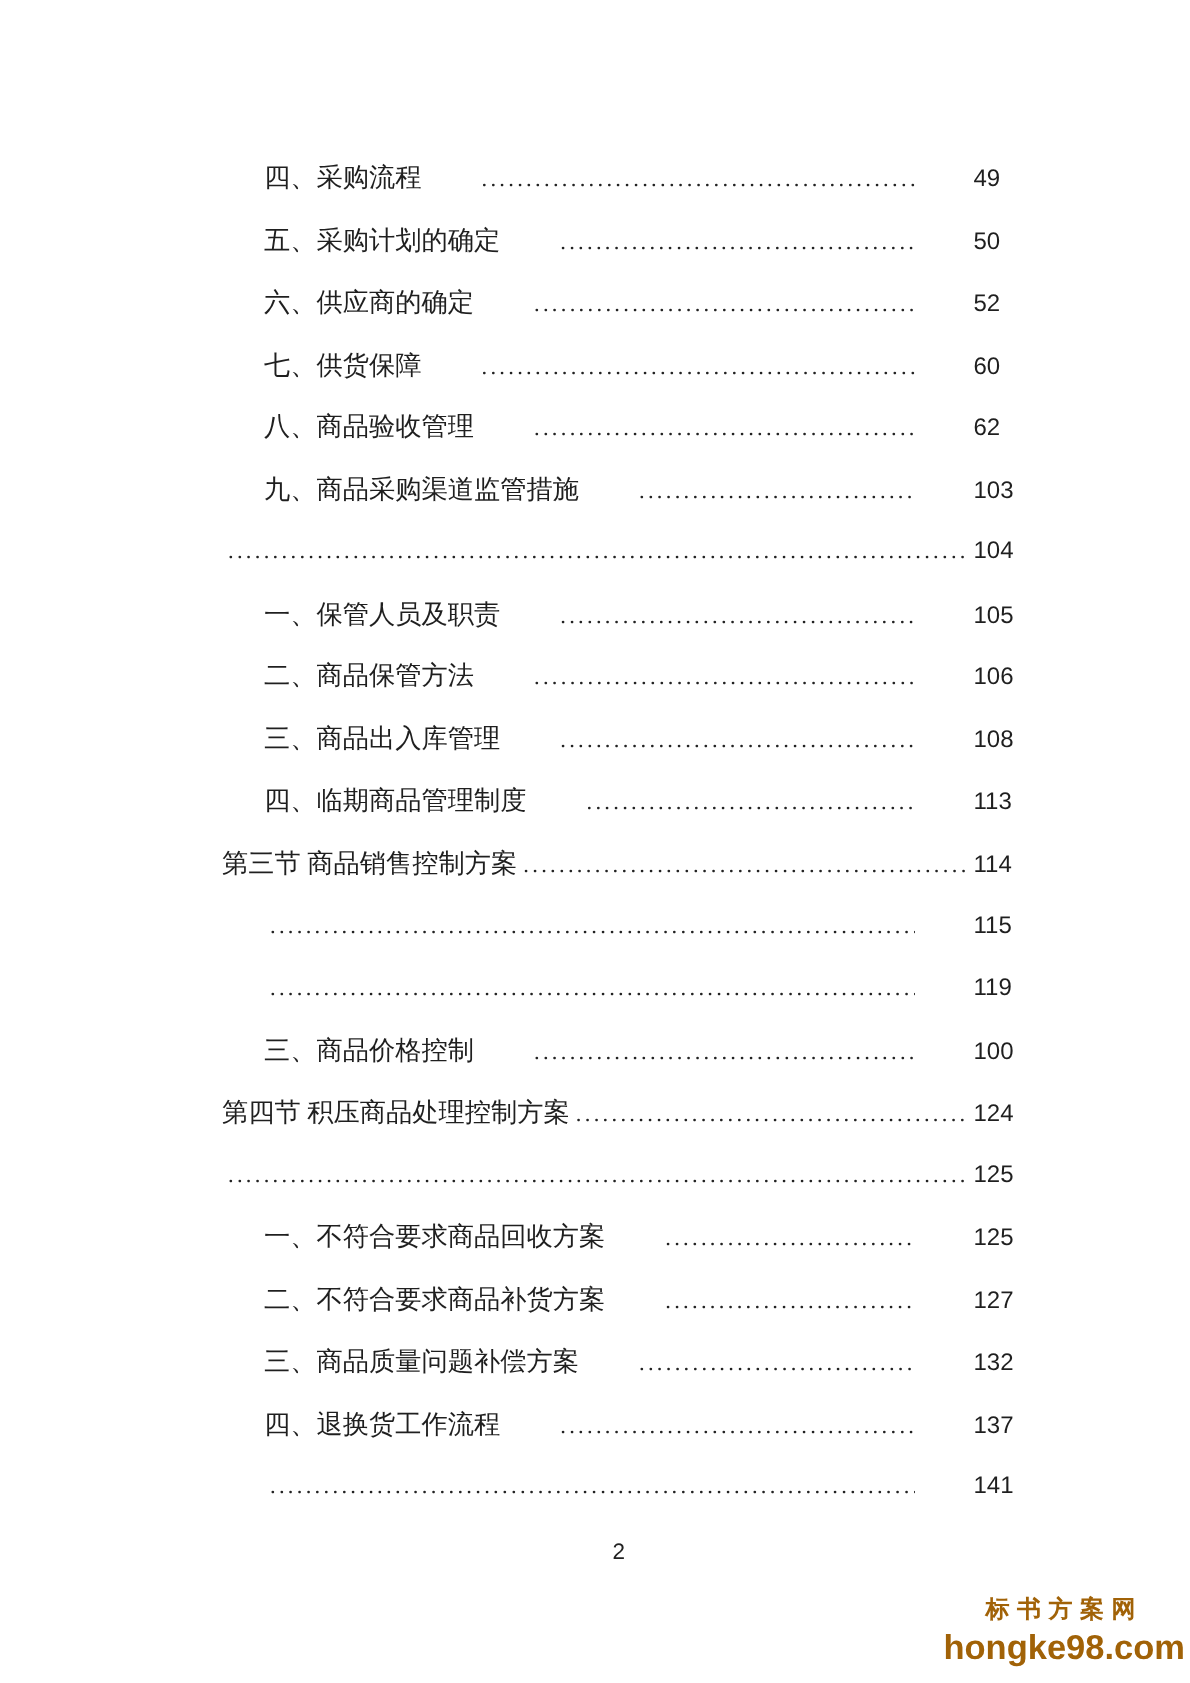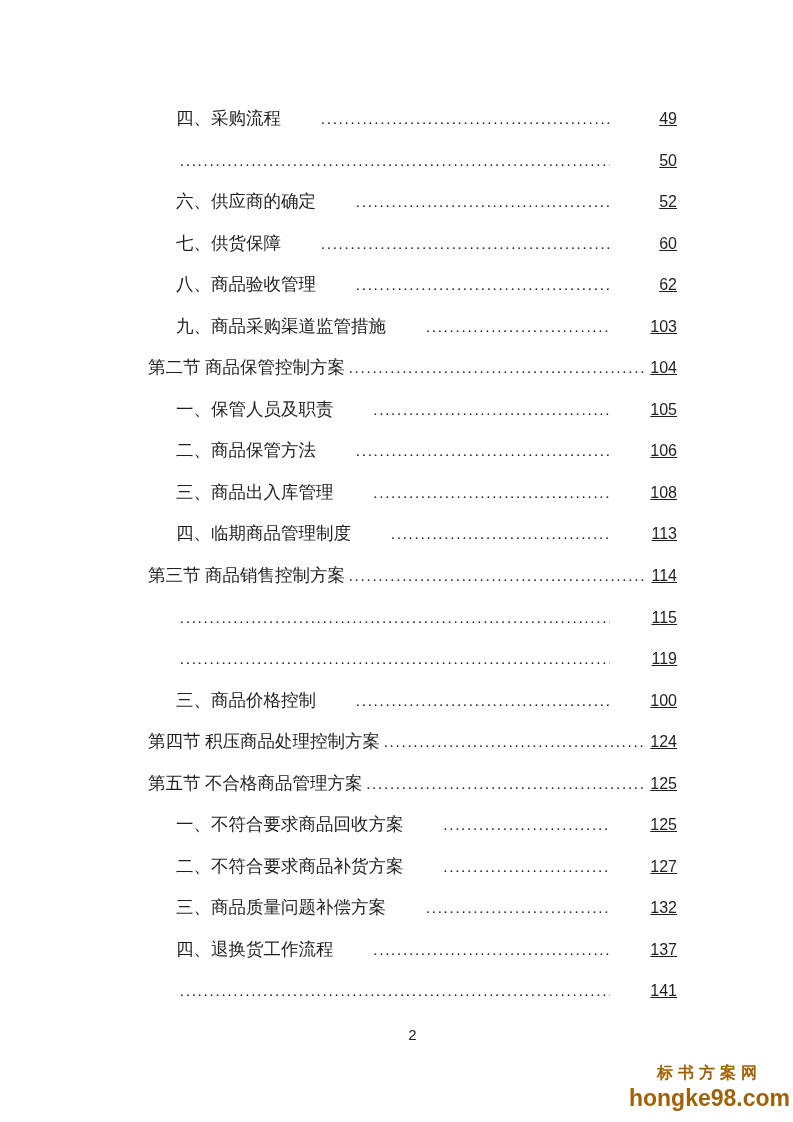--- a/index.html
+++ b/index.html
@@ -45,23 +45,22 @@
     color: #222222;
   }
   .toc-dots::after {
     content: "........................................................................................................................................";
   }
 
   .toc-page {
     font-family: "Liberation Sans", "DejaVu Sans", sans-serif;
     font-size: 16px;
     min-width: 28px;
-    text-align: right;
+    text-align: left;
     color: #1f1f1f;
-    text-decoration: underline;
   }
 
   .footer {
     position: absolute;
     left: 148px;
     right: 116px;
     top: 1026px;
     text-align: center;
     font-family: "Liberation Sans", "DejaVu Sans", sans-serif;
     font-size: 15px;
@@ -92,20 +91,21 @@
 
 <div class="page">
 
   <div class="toc" id="toc">
       <div class="toc-row level2">
         <span class="toc-title">四、采购流程</span>
         <span class="toc-dots"></span>
         <span class="toc-page">49</span>
       </div>
       <div class="toc-row level2">
+        <span class="toc-title">五、采购计划的确定</span>
         <span class="toc-dots"></span>
         <span class="toc-page">50</span>
       </div>
       <div class="toc-row level2">
         <span class="toc-title">六、供应商的确定</span>
         <span class="toc-dots"></span>
         <span class="toc-page">52</span>
       </div>
       <div class="toc-row level2">
         <span class="toc-title">七、供货保障</span>
@@ -116,21 +116,20 @@
         <span class="toc-title">八、商品验收管理</span>
         <span class="toc-dots"></span>
         <span class="toc-page">62</span>
       </div>
       <div class="toc-row level2">
         <span class="toc-title">九、商品采购渠道监管措施</span>
         <span class="toc-dots"></span>
         <span class="toc-page">103</span>
       </div>
       <div class="toc-row level1">
-        <span class="toc-title">第二节 商品保管控制方案</span>
         <span class="toc-dots"></span>
         <span class="toc-page">104</span>
       </div>
       <div class="toc-row level2">
         <span class="toc-title">一、保管人员及职责</span>
         <span class="toc-dots"></span>
         <span class="toc-page">105</span>
       </div>
       <div class="toc-row level2">
         <span class="toc-title">二、商品保管方法</span>
@@ -164,21 +163,20 @@
         <span class="toc-title">三、商品价格控制</span>
         <span class="toc-dots"></span>
         <span class="toc-page">100</span>
       </div>
       <div class="toc-row level1">
         <span class="toc-title">第四节 积压商品处理控制方案</span>
         <span class="toc-dots"></span>
         <span class="toc-page">124</span>
       </div>
       <div class="toc-row level1">
-        <span class="toc-title">第五节 不合格商品管理方案</span>
         <span class="toc-dots"></span>
         <span class="toc-page">125</span>
       </div>
       <div class="toc-row level2">
         <span class="toc-title">一、不符合要求商品回收方案</span>
         <span class="toc-dots"></span>
         <span class="toc-page">125</span>
       </div>
       <div class="toc-row level2">
         <span class="toc-title">二、不符合要求商品补货方案</span>

